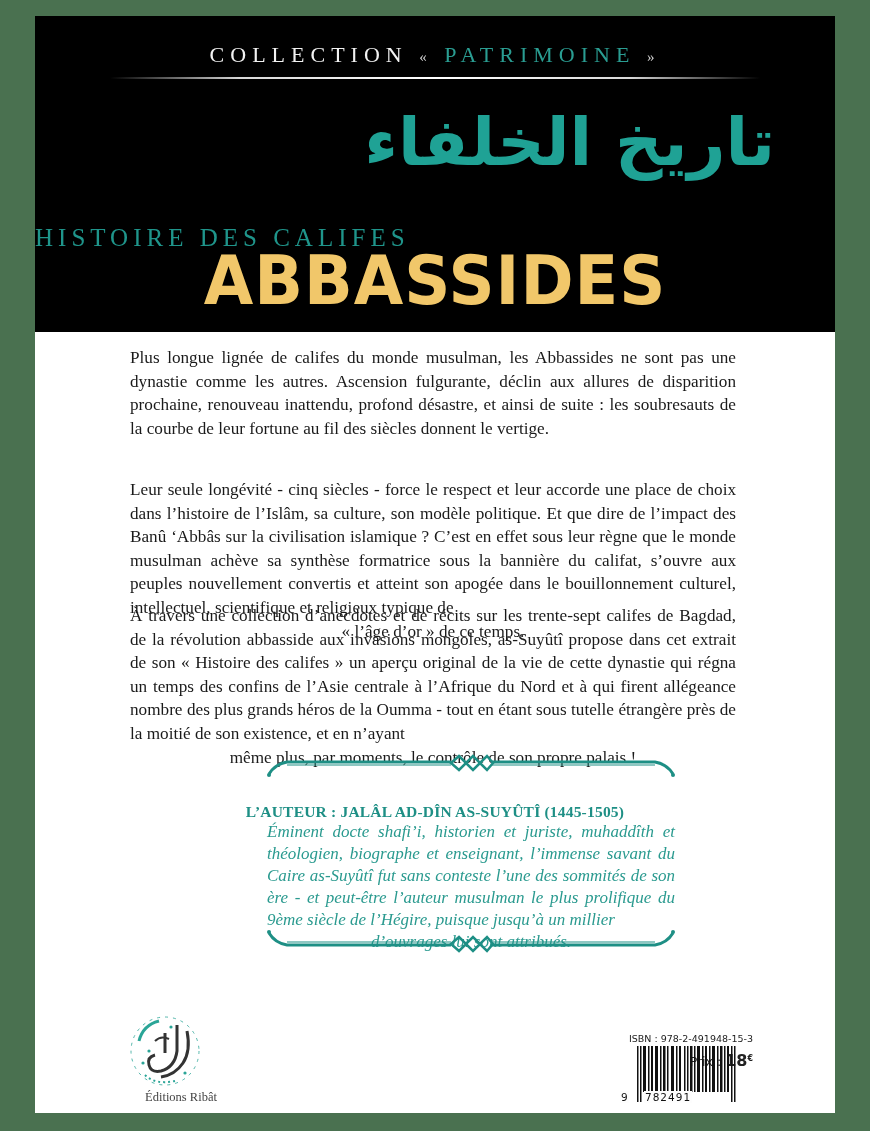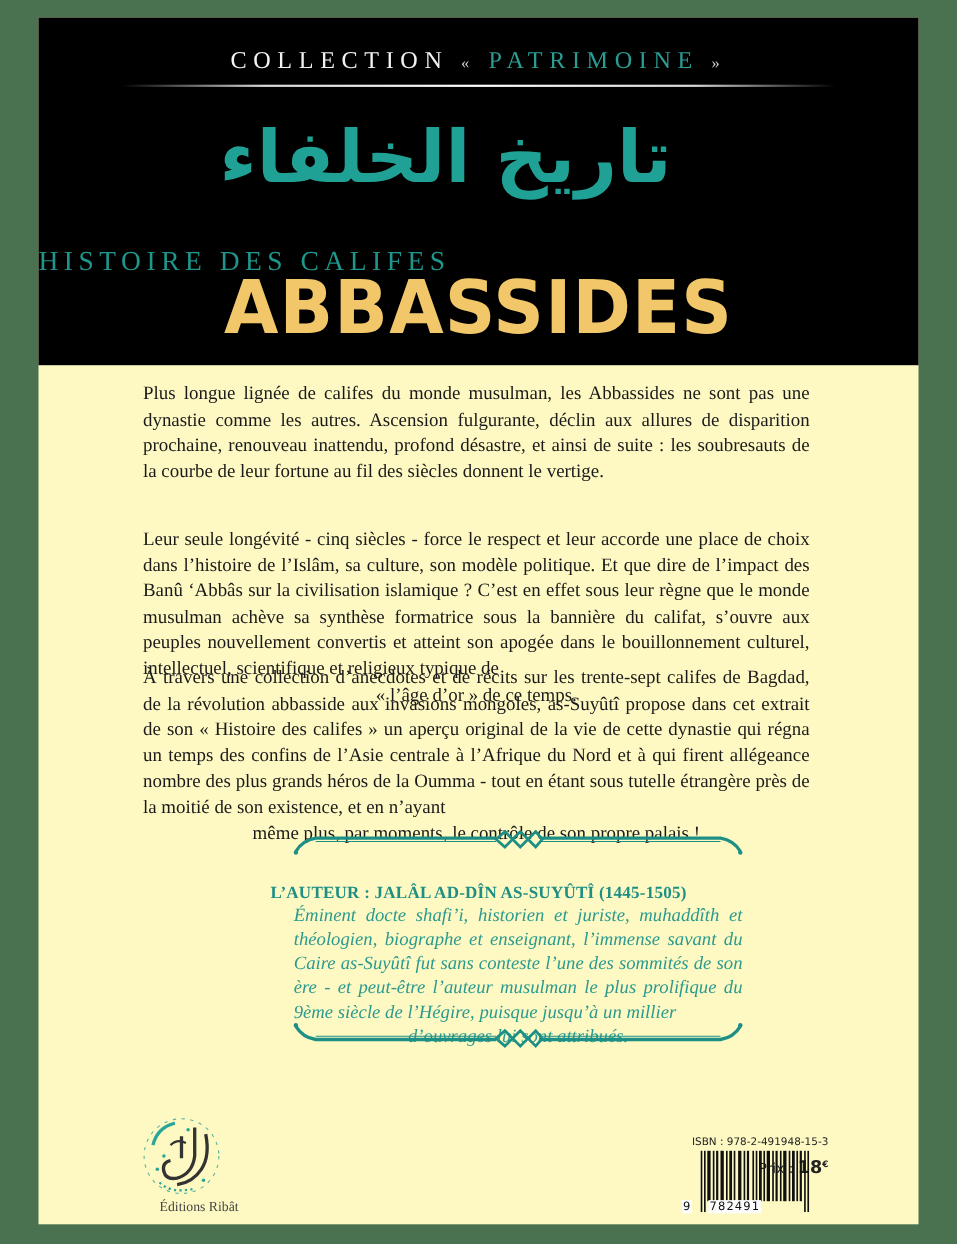--- a/index.html
+++ b/index.html
@@ -2,37 +2,37 @@
 <html><head>
 <meta charset="utf-8">
 <style>
   html, body { margin:0; padding:0; }
   body {
     width:870px; height:1131px; background:#4a7150; position:relative; overflow:hidden;
     font-family:"Liberation Serif", "DejaVu Serif", serif;
   }
   .cover {
     position:absolute; left:35px; top:16px; width:800px; height:1097px;
-    background:#fef9c3;
+    background:#ffffff;
   }
   .header {
     position:absolute; left:0; top:0; width:800px; height:316px; background:#000;
   }
   .collection {
     position:absolute; top:26px; left:0; width:800px; text-align:center;
     font-size:22px; letter-spacing:6px; color:#f2f2f2;
   }
   .collection .teal { color:#2a9d92; }
   .collection .quote { font-size:15px; color:#cfcfcf; }
   .rule {
     position:absolute; top:61px; left:75px; width:650px; height:2px;
     background:linear-gradient(90deg, rgba(255,255,255,0) 0%, #d8d8d8 20%, #ffffff 50%, #d8d8d8 80%, rgba(255,255,255,0) 100%);
   }
   .arabic {
-    position:absolute; top:82px; left:0; width:740px; text-align:center;
+    position:absolute; top:82px; left:0; width:740px; 
     font-family:"DejaVu Sans", sans-serif; font-size:66px; font-weight:bold; color:#1fa295;
     direction:rtl; line-height:90px;
   }
   .subtitle {
     position:absolute; top:208px; left:0; width:800px; text-align:left;
     font-size:25px; letter-spacing:5px; color:#1f958b;
   }
   .main-title {
     position:absolute; top:228px; left:0; width:800px; text-align:center;
     font-family:"DejaVu Sans", sans-serif; font-weight:bold; font-size:64px; letter-spacing:1px;

